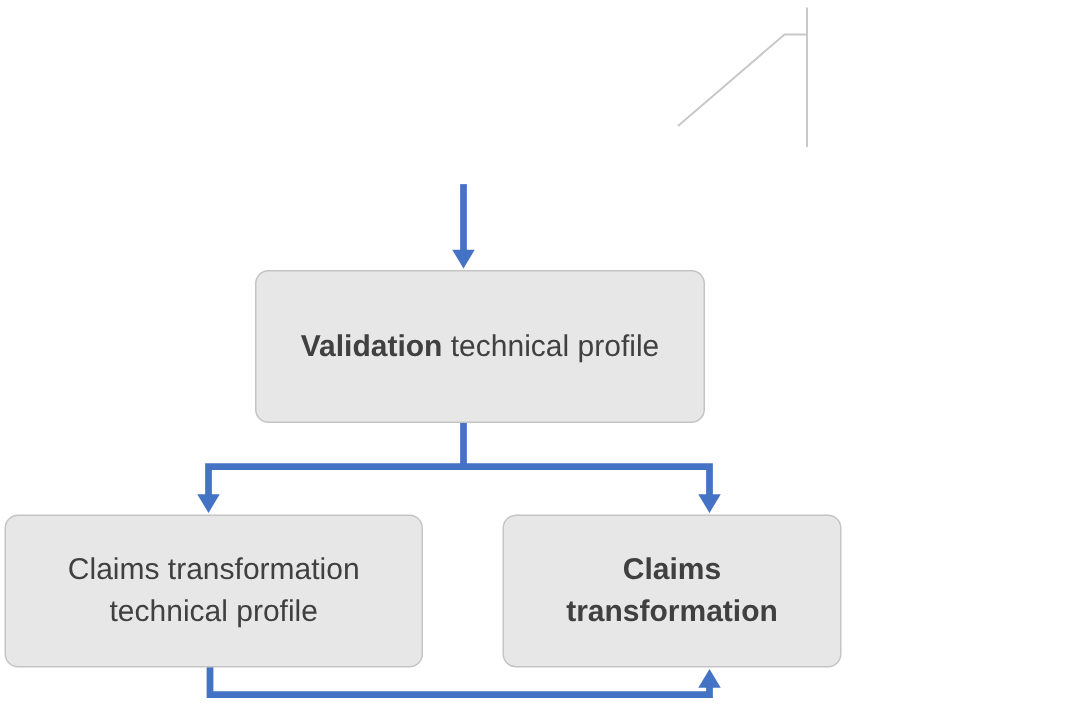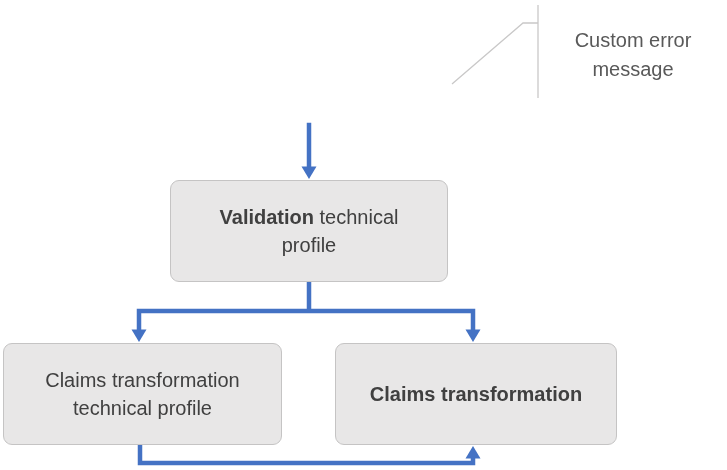--- a/index.html
+++ b/index.html
@@ -47,23 +47,23 @@
     align-items: center;
     justify-content: center;
     text-align: center;
     color: var(--box-text, #404040);
     font-size: 20px;
     line-height: 28px;
   }
   .node .inner { padding: 0 28px; }
   .node .b { font-weight: 700; }
   #node-self-asserted { left: 172px; top: 28px;  width: 275px; height: 97px; }
-  #node-validation    { left: 170px; top: 180px; width: 278px; height: 102px; }
+  #node-validation    { left: 170px; top: 180px; width: 300px; height: 102px; }
   #node-claims-tp     { left: 3px;   top: 343px; width: 279px; height: 102px; }
-  #node-claims-tx     { left: 335px; top: 343px; width: 282px; height: 102px; justify-content: center; }
+  #node-claims-tx     { left: 335px; top: 343px; width: 226px; height: 102px; justify-content: center; }
   #node-claims-tx .inner { padding: 0 18px; }
   .callout-text {
     position: absolute;
     left: 546px;
     top: 26px;
     width: 174px;
     text-align: center;
     color: var(--callout-text, #595959);
     font-size: 20px;
     line-height: 29px;
@@ -96,15 +96,14 @@
   </div>
 
   <div class="node" id="node-claims-tp">
     <div class="inner"><span class="b"></span><span>Claims transformation technical profile</span></div>
   </div>
 
   <div class="node" id="node-claims-tx">
     <div class="inner"><span class="b">Claims transformation</span><span></span></div>
   </div>
 
-  <div class="callout-text">Custom error message</div>
 
 </div>
 
 </body></html>

